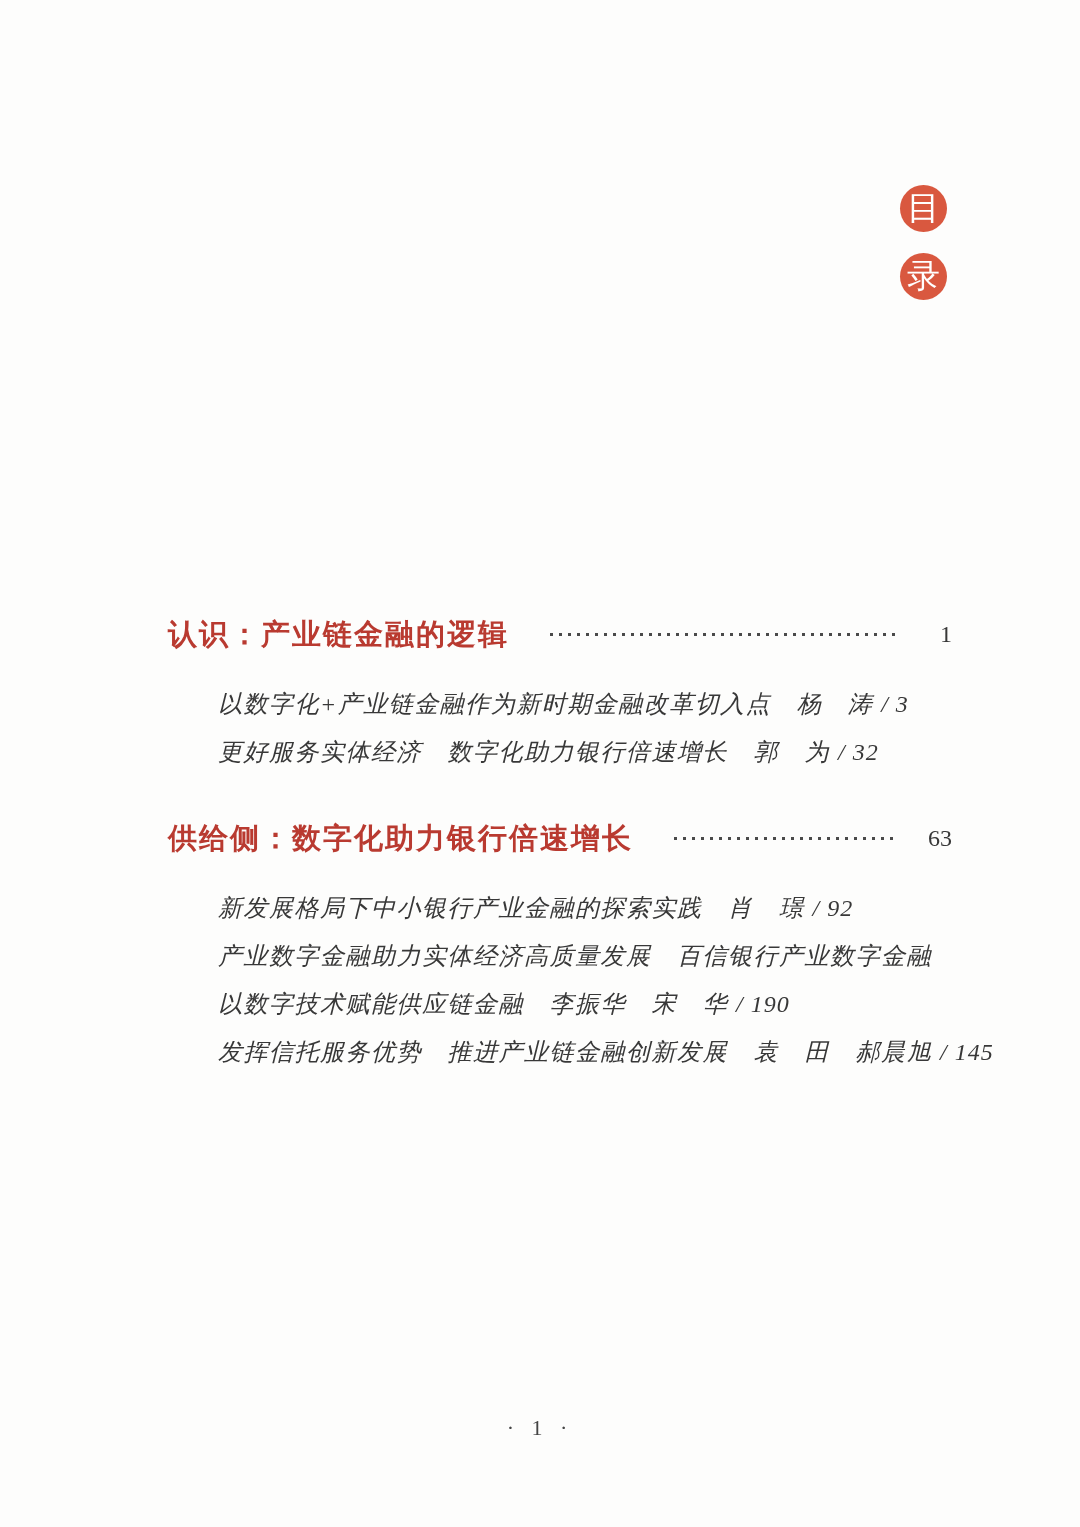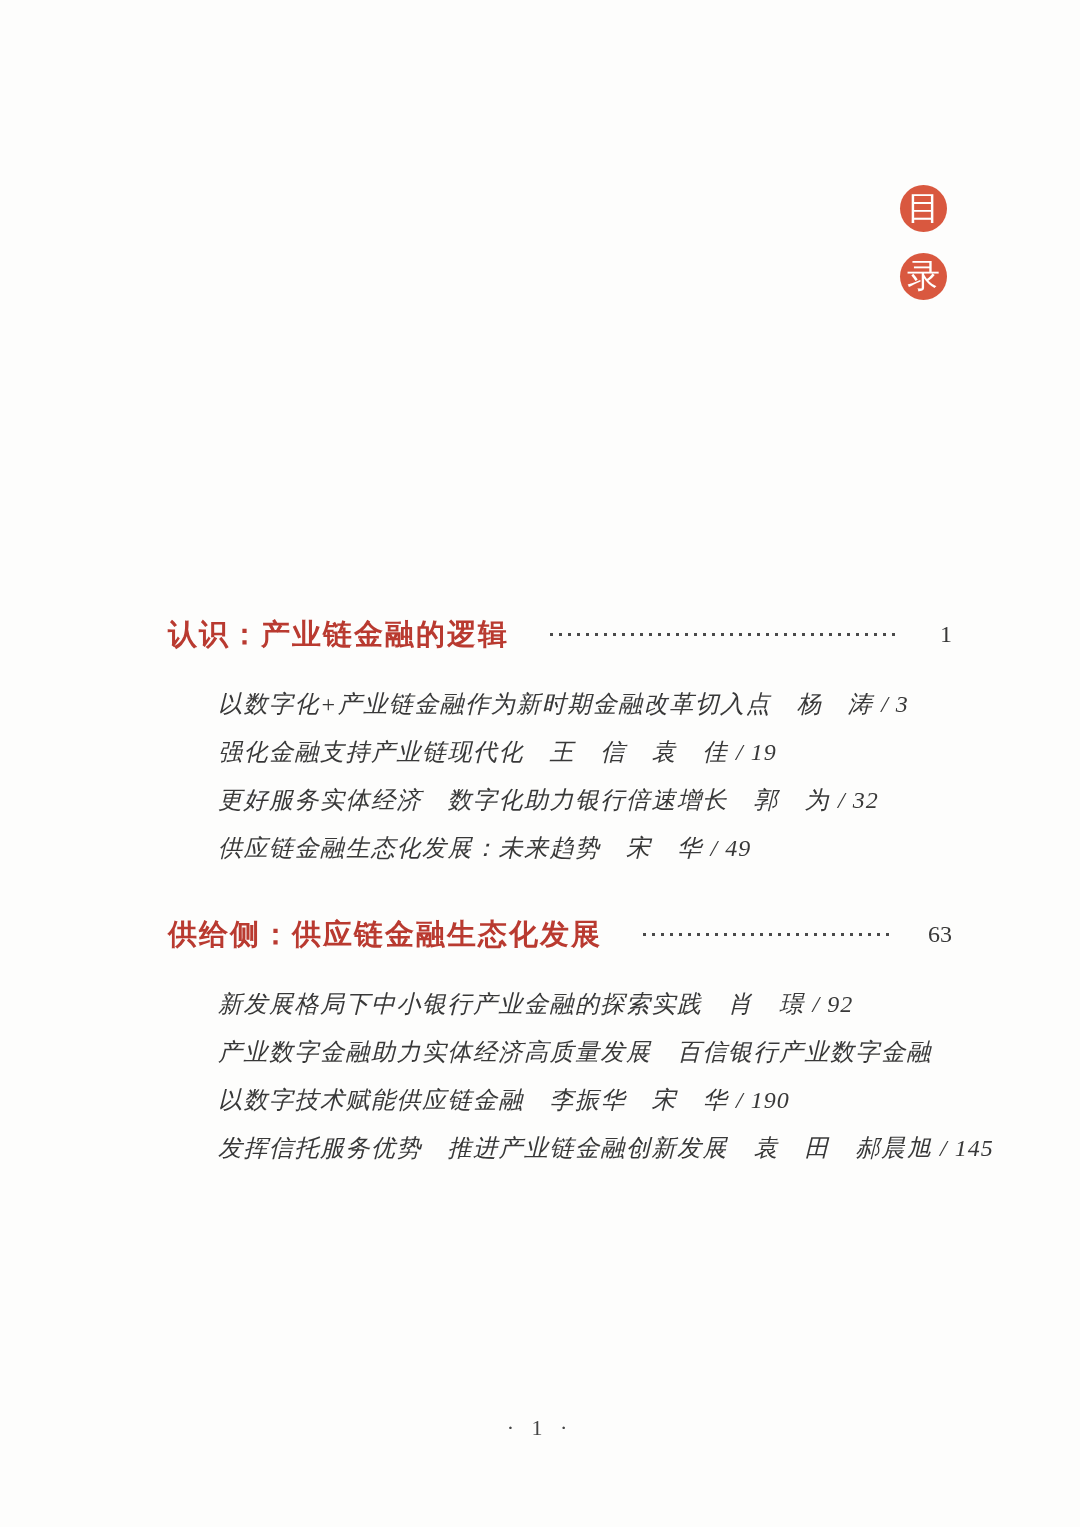--- a/index.html
+++ b/index.html
@@ -124,27 +124,25 @@
 
   <div class="toc">
 
     <div class="section-heading">
       <span class="sec-title">认识：产业链金融的逻辑</span>
       <span class="leader"></span>
       <span class="sec-page">1</span>
     </div>
     <ul class="entries">
       <li class="entry"><span>以数字化+产业链金融作为新时期金融改革切入点　杨　涛</span><span class="pg">/ 3</span></li>
-      <li class="entry"><span>强化金融支持产业链现代化　王　信　袁　佳</span><span class="pg">/ 19</span></li>
       <li class="entry"><span>更好服务实体经济　数字化助力银行倍速增长　郭　为</span><span class="pg">/ 32</span></li>
-      <li class="entry"><span>供应链金融生态化发展：未来趋势　宋　华</span><span class="pg">/ 49</span></li>
     </ul>
 
     <div class="section-heading second">
-      <span class="sec-title">供给侧：供应链金融生态化发展</span>
+      <span class="sec-title">供给侧：数字化助力银行倍速增长</span>
       <span class="leader"></span>
       <span class="sec-page">63</span>
     </div>
     <ul class="entries">
       <li class="entry"><span>新发展格局下中小银行产业金融的探索实践　肖　璟</span><span class="pg">/ 92</span></li>
       <li class="entry"><span>产业数字金融助力实体经济高质量发展　百信银行产业数字金融</span><span class="pg"></span></li>
       <li class="entry"><span>以数字技术赋能供应链金融　李振华　宋　华</span><span class="pg">/ 190</span></li>
       <li class="entry"><span>发挥信托服务优势　推进产业链金融创新发展　袁　田　郝晨旭</span><span class="pg">/ 145</span></li>
     </ul>
 

